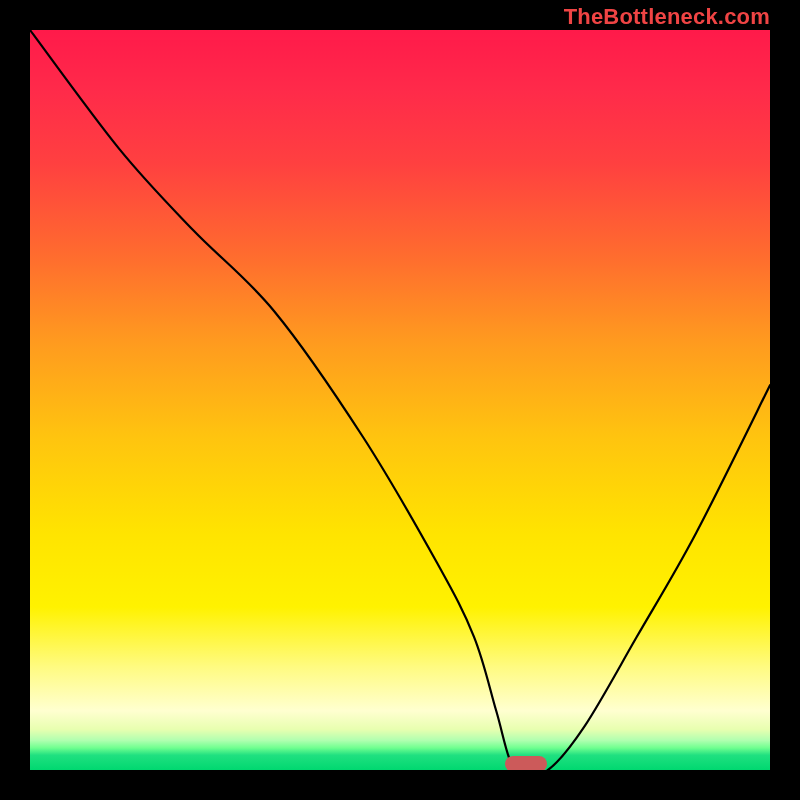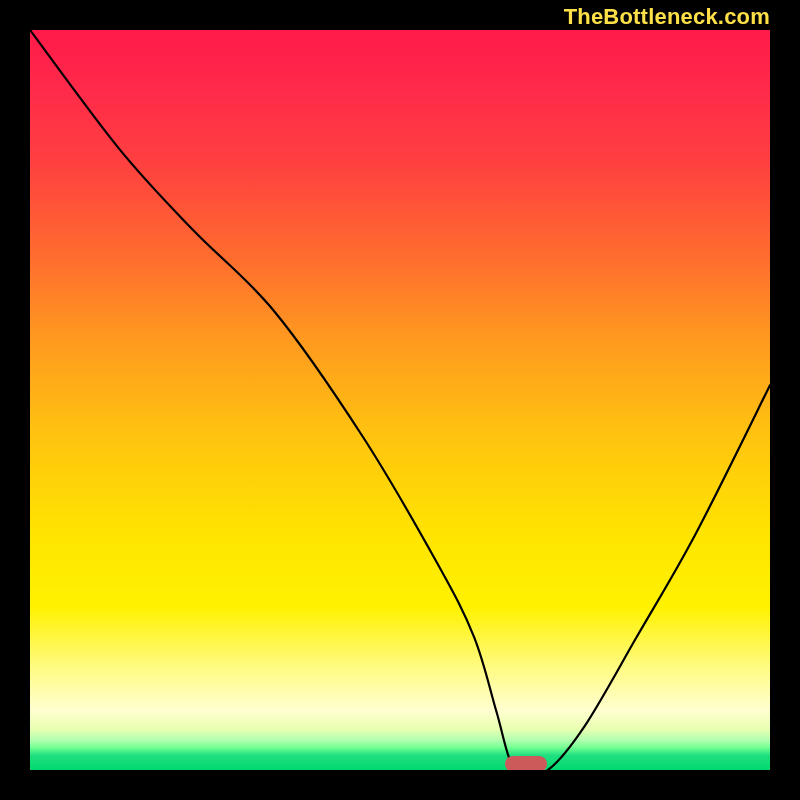--- a/index.html
+++ b/index.html
@@ -57,21 +57,21 @@
     width: 42px;
     height: 16px;
     background: #cc5a5a;
     border-radius: 8px;
     transform: translate(-50%, -50%);
   }
   .watermark {
     position: absolute;
     top: 4px;
     right: 30px;
-    color: #fde047;
+    color: #ef4444;
     font-size: 22px;
     font-weight: 600;
     letter-spacing: 0.2px;
   }
 </style>
 </head>
 <body>
 
 <div class="frame">
   <div class="watermark">TheBottleneck.com</div>

